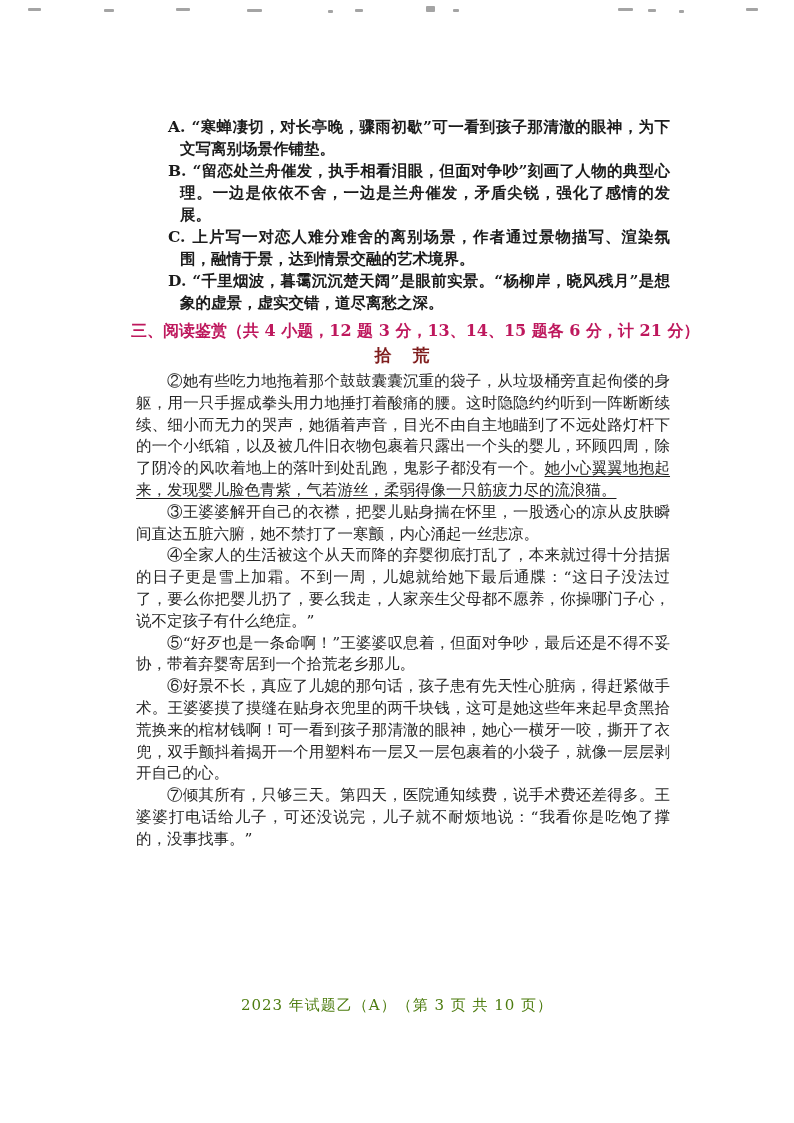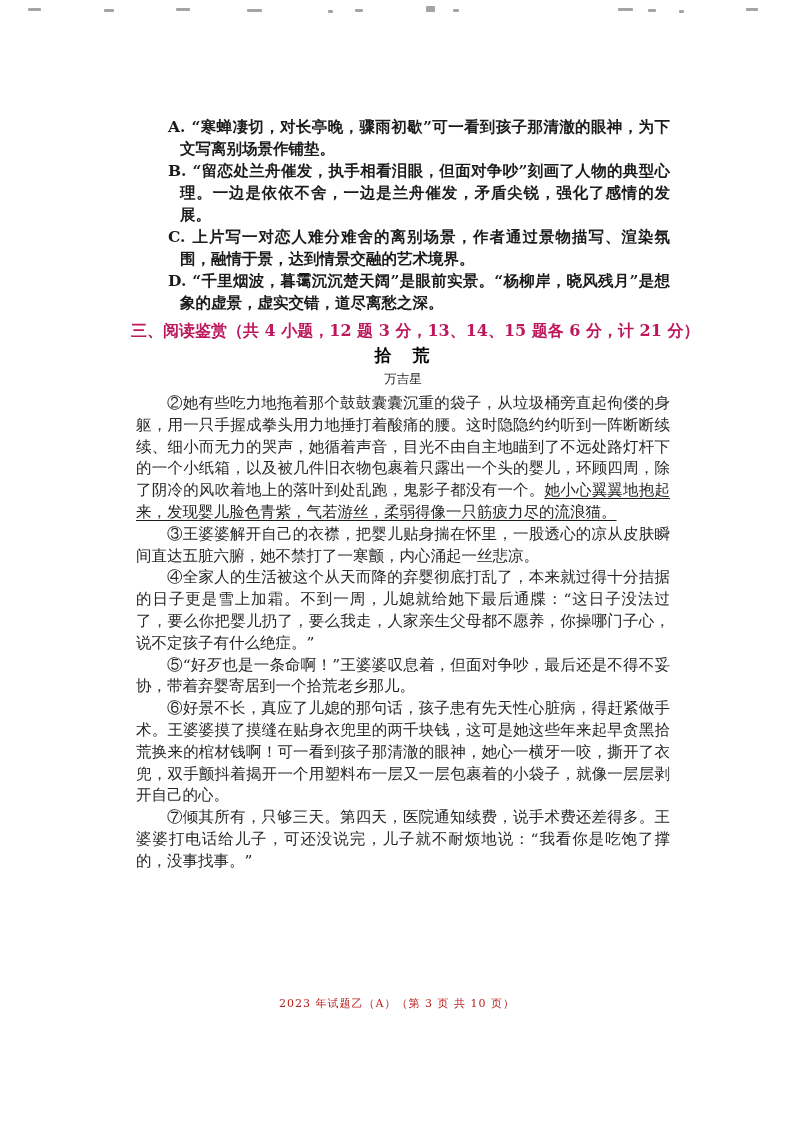--- a/index.html
+++ b/index.html
@@ -47,21 +47,21 @@
   }
 
   
   .essay-title {
     text-align: center;
     font-size: 17px;
     font-weight: 700;
     line-height: 23px;
     letter-spacing: 2px;
     margin-top: 2px;
-    color: #000000;
+    color: #7f1d1d;
   }
   .essay-author {
     text-align: center;
     font-size: 12.5px;
     line-height: 20px;
     margin-top: 2px;
     color: #262626;
   }
 
   
@@ -80,22 +80,22 @@
     text-decoration-color: #1c1c1c;
   }
 
   
   .footer {
     position: absolute;
     top: 996px;
     left: 0;
     width: 100%;
     text-align: center;
-    font-size: 11px;
-    color: #b91c1c;
+    font-size: 15px;
+    color: #4d7c0f;
     letter-spacing: 1px;
   }
 </style>
 </head>
 <body>
 
 <div class="page">
 
   <div>
     <i class="mark" style="left:28px;  top:8px;  width:13px; height:3px;"></i>
@@ -125,21 +125,20 @@
         <span class="opt-label">C.</span><span>上片写一对恋人难分难舍的离别场景，作者通过景物描写、渲染氛围，融情于景，达到情景交融的艺术境界。</span>
       </div>
       <div class="option">
         <span class="opt-label">D.</span><span>“千里烟波，暮霭沉沉楚天阔”是眼前实景。“杨柳岸，晓风残月”是想象的虚景，虚实交错，道尽离愁之深。</span>
       </div>
     </div>
 
     <div class="section-heading">三、阅读鉴赏（共 4 小题，12 题 3 分，13、14、15 题各 6 分，计 21 分）</div>
 
     <div class="essay-title">拾　荒</div>
-    <div class="essay-author">万吉星</div>
 
     <div class="essay-body">
       <p><span>②她有些吃力地拖着那个鼓鼓囊囊沉重的袋子，从垃圾桶旁直起佝偻的身躯，用一只手握成拳头用力地捶打着酸痛的腰。这时隐隐约约听到一阵断断续续、细小而无力的哭声，她循着声音，目光不由自主地瞄到了不远处路灯杆下的一个小纸箱，以及被几件旧衣物包裹着只露出一个头的婴儿，环顾四周，除了阴冷的风吹着地上的落叶到处乱跑，鬼影子都没有一个。</span><span class="underlined">她小心翼翼地抱起来，发现婴儿脸色青紫，气若游丝，柔弱得像一只筋疲力尽的流浪猫。</span></p>
       <p>③王婆婆解开自己的衣襟，把婴儿贴身揣在怀里，一股透心的凉从皮肤瞬间直达五脏六腑，她不禁打了一寒颤，内心涌起一丝悲凉。</p>
       <p>④全家人的生活被这个从天而降的弃婴彻底打乱了，本来就过得十分拮据的日子更是雪上加霜。不到一周，儿媳就给她下最后通牒：“这日子没法过了，要么你把婴儿扔了，要么我走，人家亲生父母都不愿养，你操哪门子心，说不定孩子有什么绝症。”</p>
       <p>⑤“好歹也是一条命啊！”王婆婆叹息着，但面对争吵，最后还是不得不妥协，带着弃婴寄居到一个拾荒老乡那儿。</p>
       <p>⑥好景不长，真应了儿媳的那句话，孩子患有先天性心脏病，得赶紧做手术。王婆婆摸了摸缝在贴身衣兜里的两千块钱，这可是她这些年来起早贪黑拾荒换来的棺材钱啊！可一看到孩子那清澈的眼神，她心一横牙一咬，撕开了衣兜，双手颤抖着揭开一个用塑料布一层又一层包裹着的小袋子，就像一层层剥开自己的心。</p>
       <p>⑦倾其所有，只够三天。第四天，医院通知续费，说手术费还差得多。王婆婆打电话给儿子，可还没说完，儿子就不耐烦地说：“我看你是吃饱了撑的，没事找事。”</p>
     </div>
 

